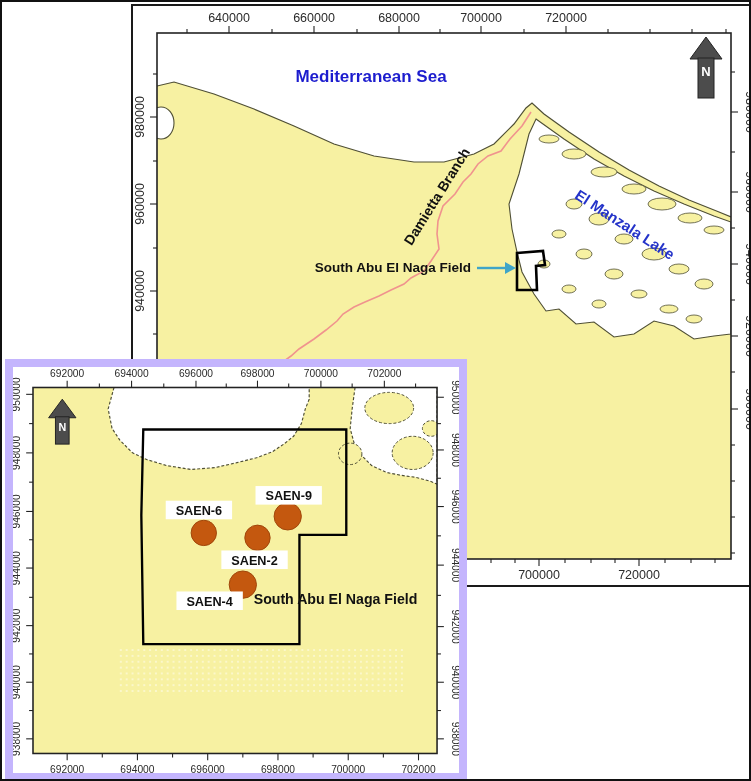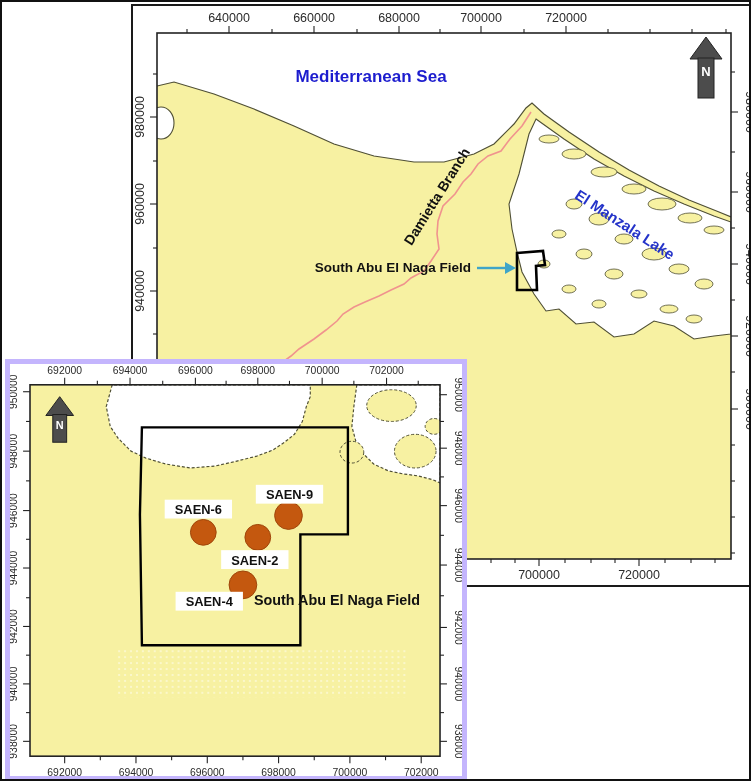--- a/index.html
+++ b/index.html
@@ -1,20 +1,20 @@
 <!DOCTYPE html>
 <html style="--land: #F7F1A2; --water: #FFFFFF; --coast: #4f4f35; --river: #F0938E; --well: #C4580F; --well_stroke: #9E4509; --arrow: #3FA5C8; --sea_text: #1C1CCE; --lake_text: #2433C9; --north: #4C4C4C; --boundary: #000000;"><head>
 <meta charset="utf-8">
 <style>
   html,body{margin:0;padding:0;background:#ffffff;}
   .figure{position:relative;width:751px;height:781px;background:#fff;border:2px solid #111;
           box-sizing:border-box;overflow:hidden;font-family:"Liberation Sans",sans-serif;}
   .panel{position:absolute;box-sizing:border-box;background:#fff;}
   .main-panel{left:129px;top:2px;width:629px;height:583px;border:2px solid #1a1a1a;text-align:right;}
-  .inset-panel{left:3px;top:357px;width:462px;height:422px;border:5px solid #c4b5fd;}
+  .inset-panel{left:3px;top:357px;width:462px;height:422px;border:8px solid #c4b5fd;}
   svg{display:block;width:100%;height:100%;}
   svg text{font-family:"Liberation Sans",sans-serif;}
   .frame{fill:none;stroke:#222;stroke-width:1.6;}
   .tick{stroke:#222;stroke-width:1.1;fill:none;}
   .ticklabel{fill:#2b2b2b;font-size:12.5px;}
   .ticklabel.sm{font-size:10.5px;}
   .coast{fill:none;stroke:#4f4f35;stroke-width:1.2;}
   .coast-dash{fill:none;stroke:#4f4f35;stroke-width:1.2;stroke-dasharray:3 2;}
   .maplabel{font-weight:bold;}
   .well-label{font-size:13px;font-weight:bold;fill:#111;}

